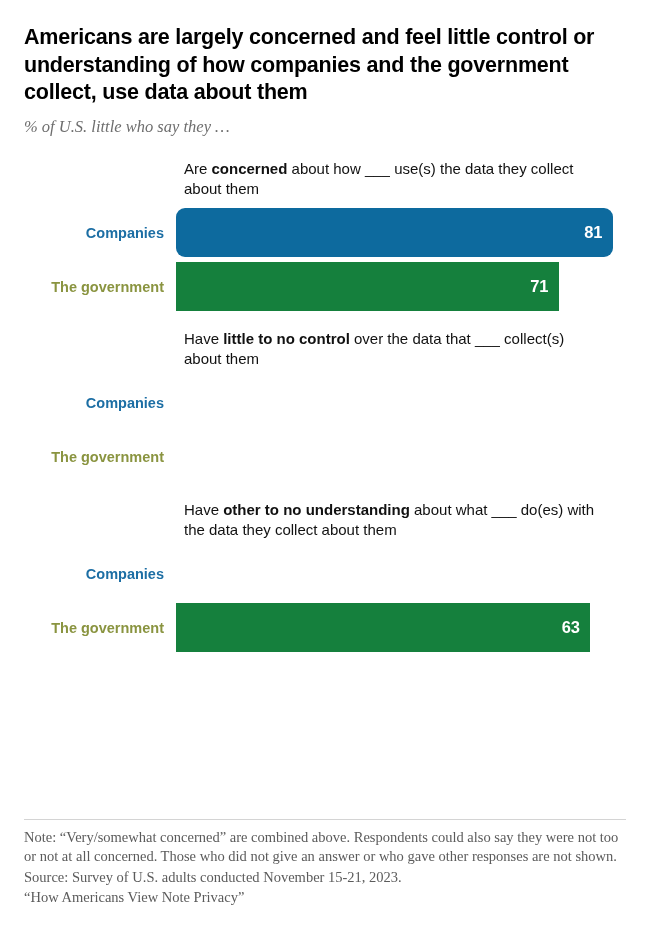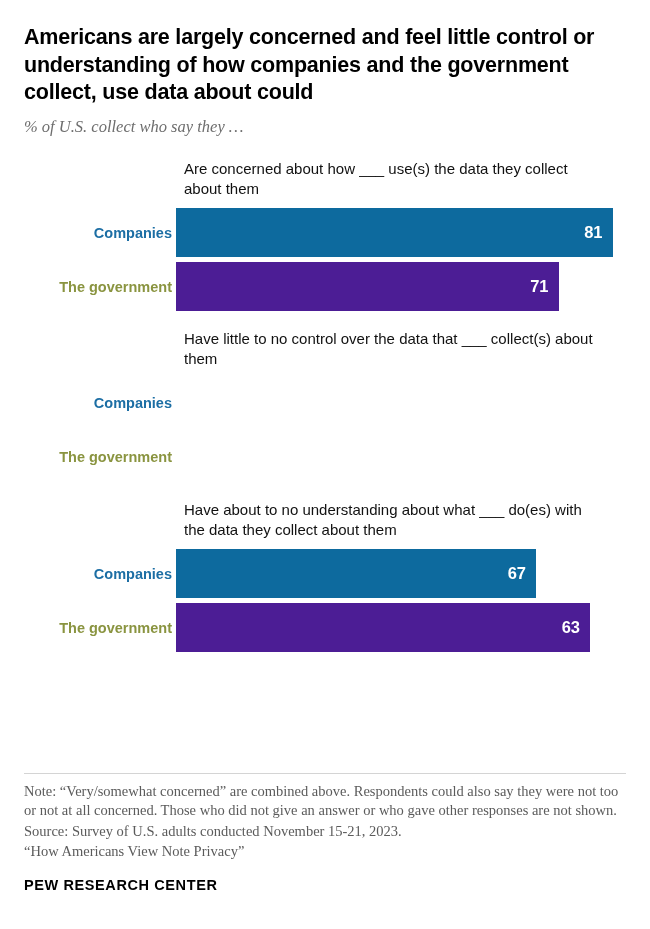--- a/index.html
+++ b/index.html
@@ -46,35 +46,35 @@
     margin-bottom: 18px;
   }
   .group-label {
     font-size: 15px;
     line-height: 1.35;
     color: #111111;
     margin-left: 160px;
     margin-bottom: 9px;
     max-width: 420px;
   }
-  .group-label b { font-weight: normal; }
+  .group-label b { font-weight: bold; }
 
   .row {
     display: flex;
     align-items: stretch;
     height: 49px;
     margin-bottom: 5px;
   }
   .row:last-child { margin-bottom: 16px; }
 
   .cat {
     width: 152px;
     flex: 0 0 152px;
     text-align: right;
-    padding-right: 4px;
+    padding-right: 12px;
     box-sizing: border-box;
     font-size: 14.5px;
     font-weight: bold;
     display: flex;
     align-items: center;
     justify-content: flex-end;
   }
   .cat.companies { color: #1c6ea4; }
   .cat.government { color: #8a9440; }
 
@@ -86,28 +86,28 @@
     height: 100%;
     display: flex;
     align-items: center;
     justify-content: flex-end;
     box-sizing: border-box;
     padding-right: 10px;
     color: #ffffff;
     font-size: 16.5px;
     font-weight: bold;
   }
-  .bar.companies { background: #0d6a9e; }
-  .bar.government { background: #4c1d95; }
+  .bar.companies { background: #0d6a9e; border-radius: 9px; }
+  .bar.government { background: #15803d; }
 
   .footer {
     position: absolute;
     left: 24px;
     right: 24px;
-    bottom: 36px;
+    bottom: 22px;
   }
   .rule {
     border-top: 1px solid #d4d4d4;
     margin-bottom: 8px;
   }
   .note, .source, .report {
     font-family: "Liberation Serif", serif;
     font-size: 14.5px;
     line-height: 1.33;
     color: #5b5b5b;
@@ -120,22 +120,22 @@
     font-weight: bold;
     letter-spacing: 0.6px;
     color: #000000;
   }
 </style>
 </head>
 <body>
 
 <div class="page">
 
-  <h1 class="title">Americans are largely concerned and feel little control or understanding of how companies and the government collect, use data about could</h1>
-  <div class="subtitle">% of U.S. collect who say they …</div>
+  <h1 class="title">Americans are largely concerned and feel little control or understanding of how companies and the government collect, use data about them</h1>
+  <div class="subtitle">% of U.S. little who say they …</div>
 
   <div class="chart-area">
 
     <div class="group">
       <div class="group-label">
         <span>Are </span><b>concerned</b><span> about how ___ use(s) the data they collect about them</span>
       </div>
       <div class="row">
         <div class="cat companies">Companies</div>
         <div class="bar-wrap">
@@ -161,43 +161,37 @@
       <div class="row">
         <div class="cat companies">Companies</div>
       </div>
       <div class="row">
         <div class="cat government">The government</div>
       </div>
     </div>
 
     <div class="group">
       <div class="group-label">
-        <span>Have </span><b>about to no understanding</b><span> about what ___ do(es) with the data they collect about them</span>
+        <span>Have </span><b>other to no understanding</b><span> about what ___ do(es) with the data they collect about them</span>
       </div>
       <div class="row">
         <div class="cat companies">Companies</div>
-        <div class="bar-wrap">
-          <div class="bar companies" style="width:80%">
-            <span>67</span>
-          </div>
-        </div>
       </div>
       <div class="row">
         <div class="cat government">The government</div>
         <div class="bar-wrap">
           <div class="bar government" style="width:92%">
             <span>63</span>
           </div>
         </div>
       </div>
     </div>
 
   </div>
 
   <div class="footer">
     <div class="rule"></div>
     <p class="note">Note: “Very/somewhat concerned” are combined above. Respondents could also say they were not too or not at all concerned. Those who did not give an answer or who gave other responses are not shown.</p>
     <p class="source">Source: Survey of U.S. adults conducted November 15-21, 2023.</p>
     <p class="report">“How Americans View Note Privacy”</p>
-    <div class="brand">PEW RESEARCH CENTER</div>
   </div>
 
 </div>
 
 </body></html>

